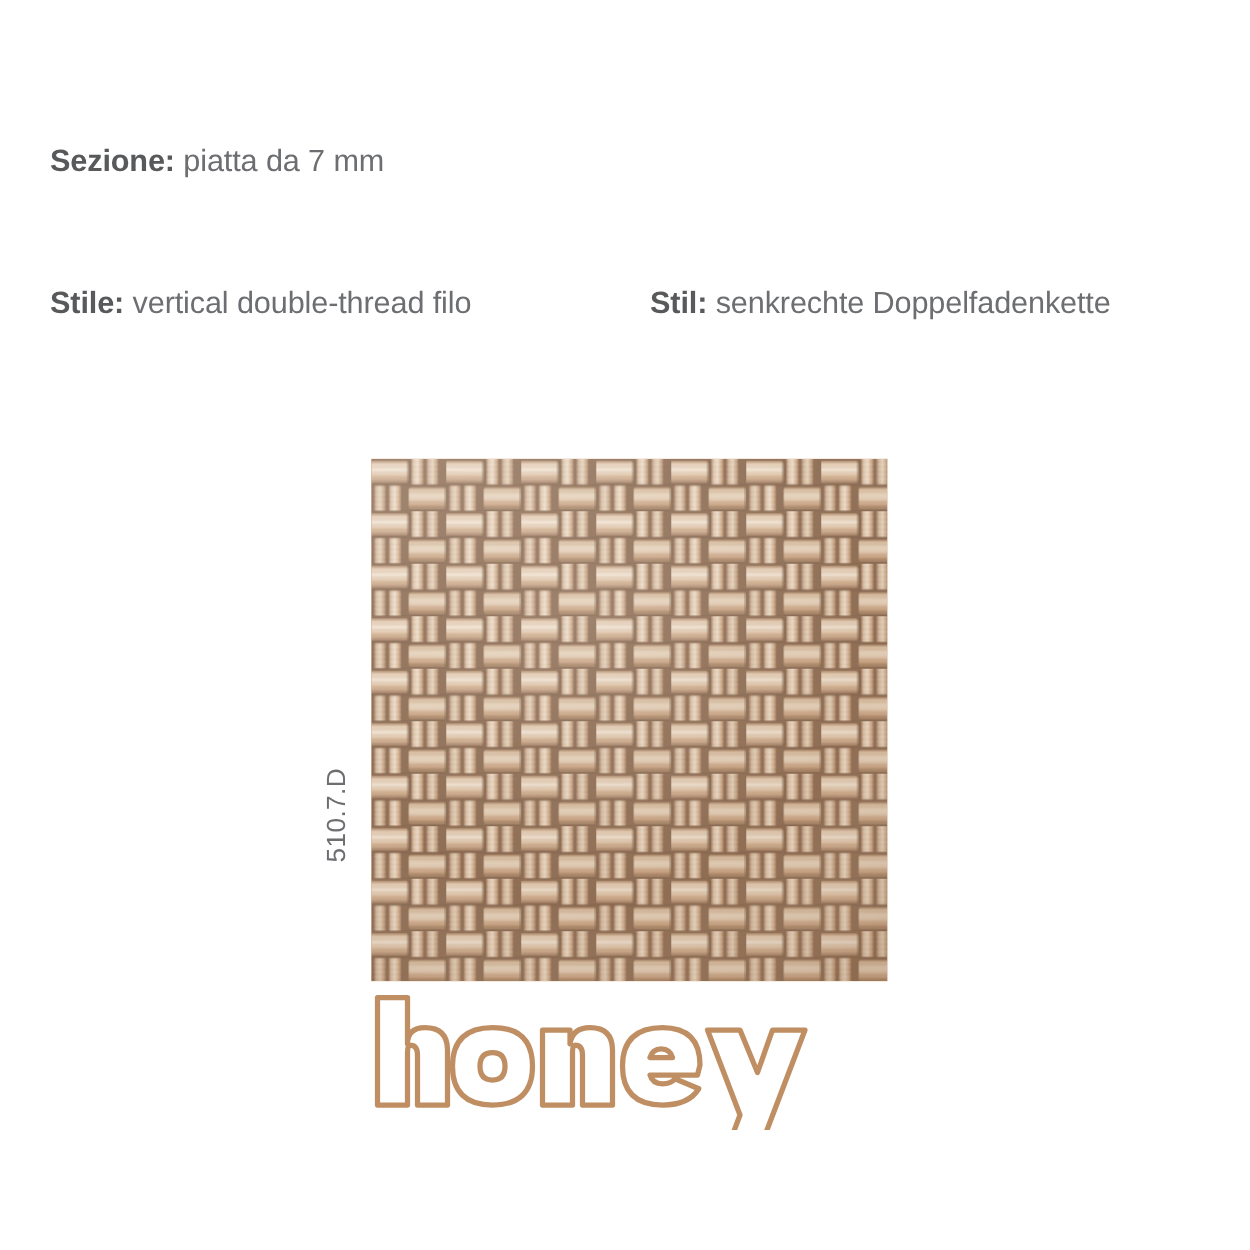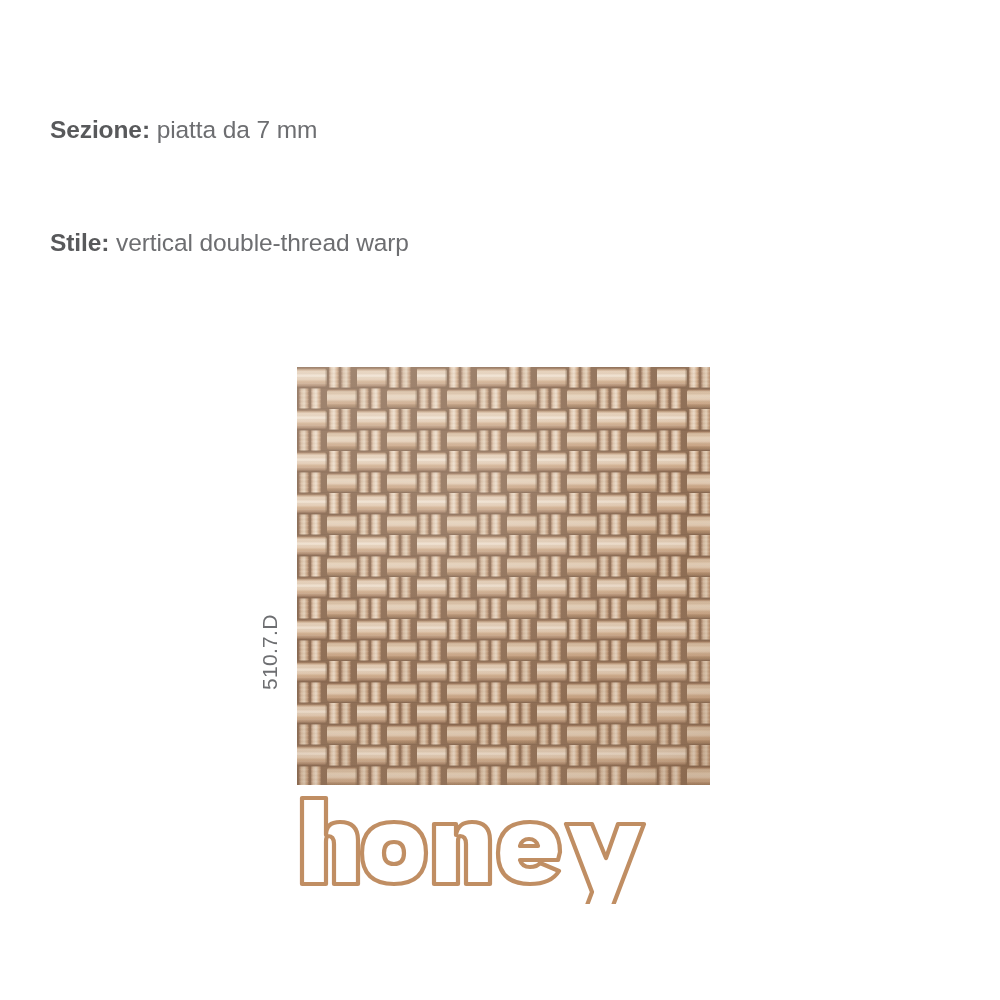--- a/index.html
+++ b/index.html
@@ -13,21 +13,20 @@
     height: 1000px;
     position: relative;
     overflow: hidden;
     font-family: "Liberation Sans", "DejaVu Sans", sans-serif;
     -webkit-font-smoothing: antialiased;
   }
 
   .spec-block {
     position: absolute;
     white-space: nowrap;
-    margin-left: 10px;
   }
 
   .spec-line {
     font-size: 24.5px;
     line-height: 34px;
     color: #6d6e71;
     font-weight: 400;
     letter-spacing: -0.1px;
   }
 
@@ -105,25 +104,29 @@
 <div class="spec-block" id="block-it">
   <div class="spec-line">
     <span class="lbl">Sezione:</span>
     <span class="val">piatta da 7 mm</span>
   </div>
 </div>
 
 <div class="spec-block" id="block-en">
   <div class="spec-line">
     <span class="lbl">Stile:</span>
-    <span class="val">vertical double-thread warp</span>
+    <span class="val">vertical double-thread filo</span>
   </div>
 </div>
 
 <div class="spec-block" id="block-de">
+  <div class="spec-line">
+    <span class="lbl">Stil:</span>
+    <span class="val">senkrechte  Doppelfadenkette</span>
+  </div>
 </div>
 
 <div id="swatch-wrap">
   <div id="swatch">
     <svg id="weave-svg" viewBox="0 0 413 418" preserveAspectRatio="none">
       <defs>
         <linearGradient id="gStrandA" x1="0" y1="0" x2="0" y2="1">
           <stop offset="0%" stop-color="#b89273"></stop>
           <stop offset="16%" stop-color="#e3cbb2"></stop>
           <stop offset="45%" stop-color="#f0e1cf"></stop>

